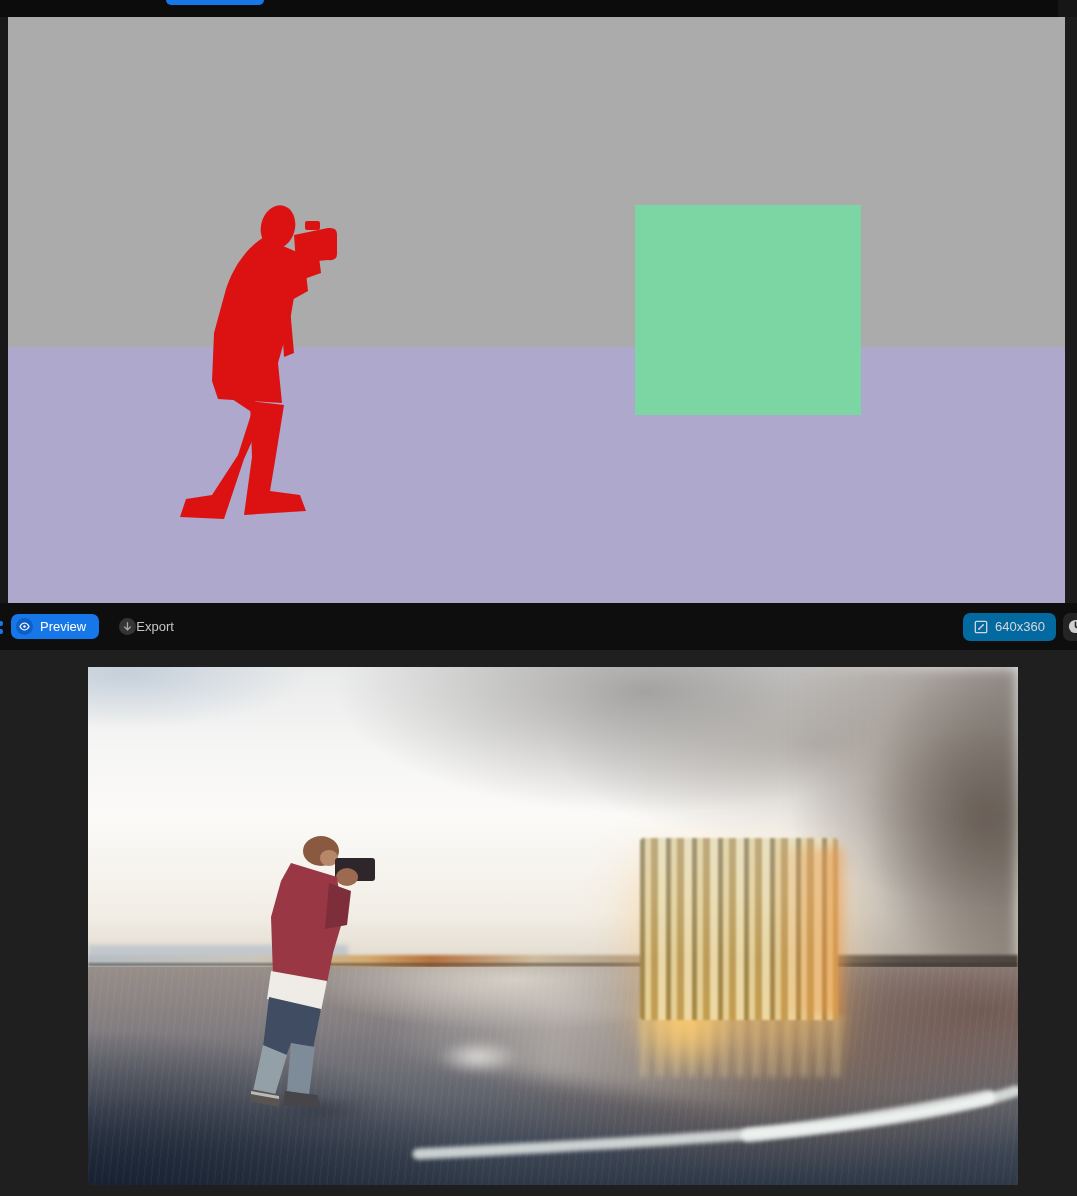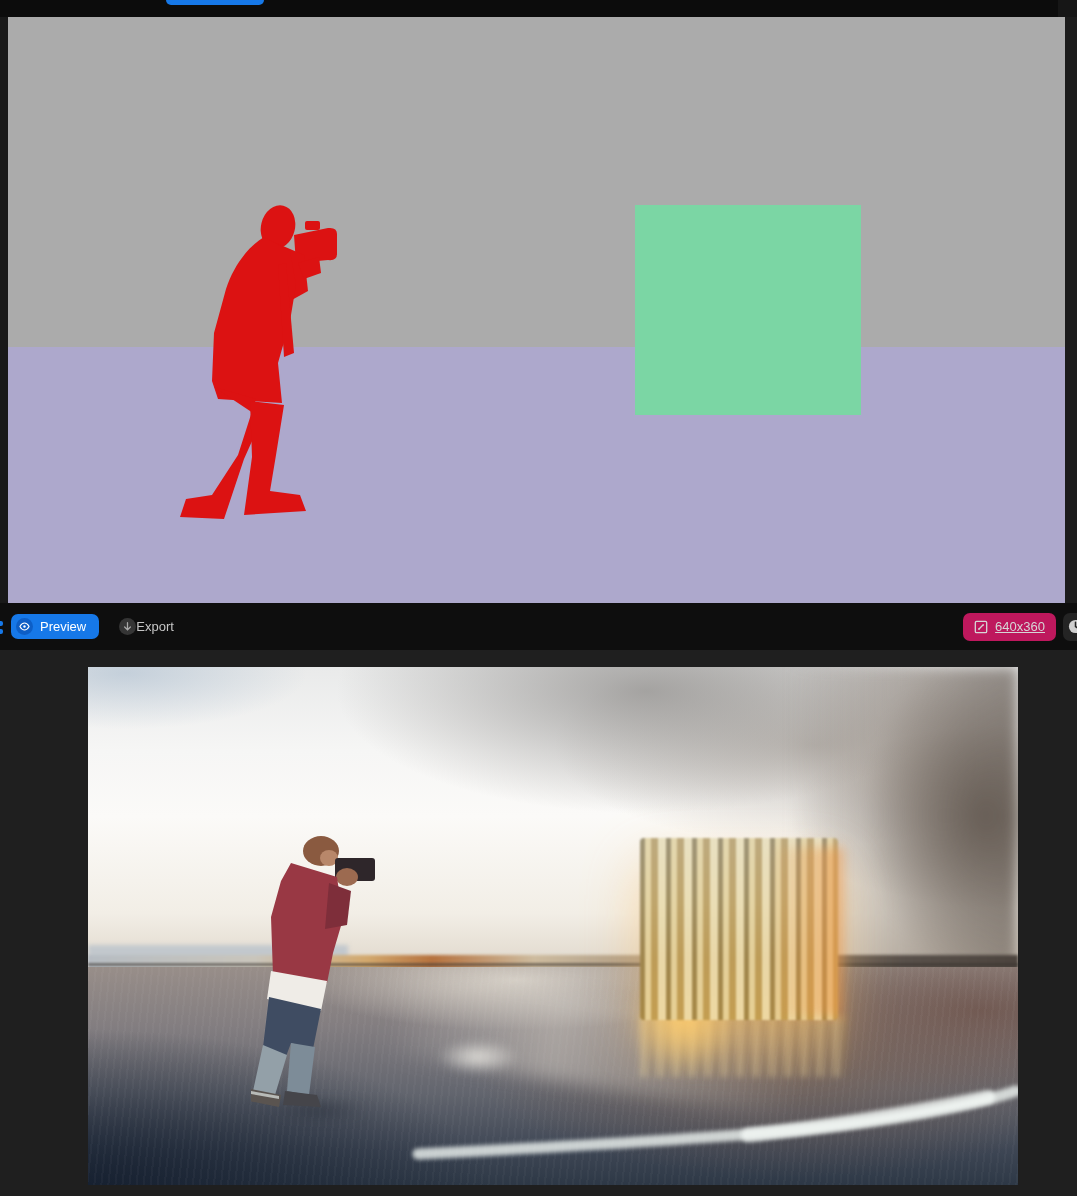--- a/index.html
+++ b/index.html
@@ -31,21 +31,21 @@
   .btn-preview { display:inline-flex; align-items:center; gap:7px; height:25px; padding:0 13px 0 5px;
     background:#1678e8; border:none; border-radius:7px; color:#ffffff; font-size:13px; cursor:pointer; }
   .eye-badge { width:17px; height:17px; border-radius:50%; background:#0d5ec6;
     display:flex; align-items:center; justify-content:center; }
   .btn-export { display:inline-flex; align-items:center; margin-left:20px; height:25px;
     background:transparent; border:none; color:#c6c6c6; font-size:13px; cursor:pointer; }
   .dl-badge { width:17px; height:17px; border-radius:50%; background:#353535; color:#a8a8a8;
     display:flex; align-items:center; justify-content:center; font-size:10px; line-height:1; }
   .toolbar-spacer { flex:1; }
   .dim-badge { display:inline-flex; align-items:center; gap:7px; height:28px; padding:0 11px;
-    background:#be185d; border-radius:7px; color:#d6d6d6; font-size:13px;text-decoration:underline; }
+    background:#0369a1; border-radius:7px; color:#d6d6d6; font-size:13px; }
   .hist-badge { width:30px; height:28px; margin-left:7px; margin-right:-16px; background:#242424;
     border-radius:7px; display:flex; align-items:center; justify-content:flex-start; padding-left:5px; }
 
   
   .output-area { position:absolute; left:0; top:650px; width:1077px; height:546px; background:#1f1f1f; }
   .gen-image { position:absolute; left:88px; top:17px; width:930px; height:518px; overflow:hidden;
     background:#f5f4f2; }
   .gi { position:absolute; }
   .gi-sky { left:0; top:0; width:930px; height:300px;
     background:

